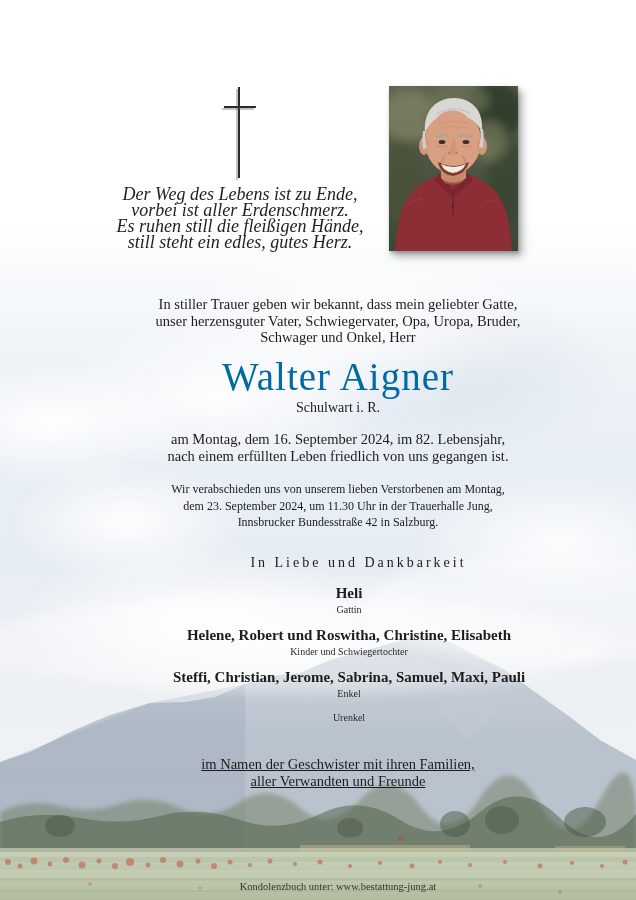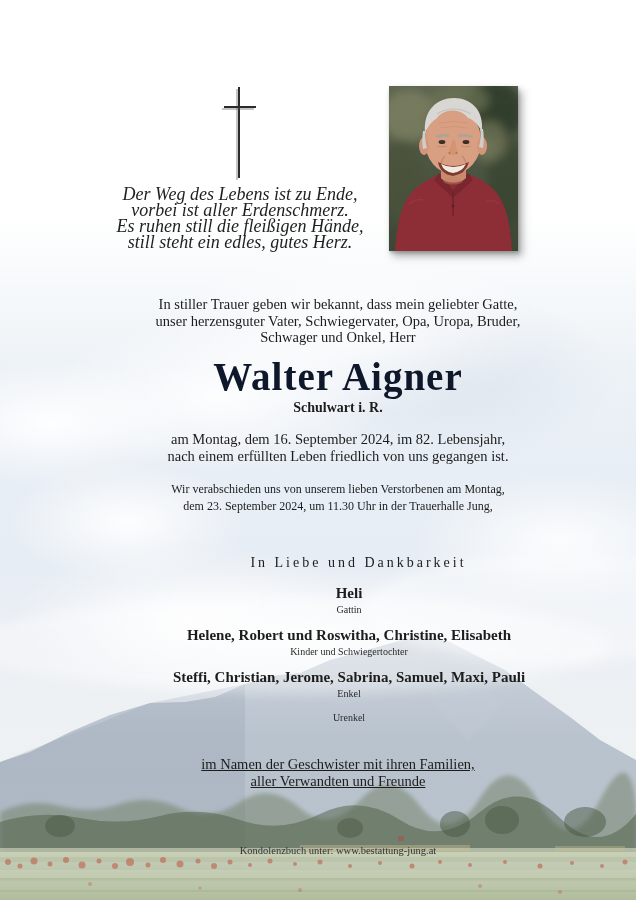--- a/index.html
+++ b/index.html
@@ -58,33 +58,33 @@
     position: absolute; left: 389px; top: 86px; width: 129px; height: 165px;
     box-shadow: 4px 5px 8px rgba(70,70,70,.45), 1px 2px 3px rgba(70,70,70,.30);
     background: #46503c;
   }
   .photo svg { display: block; width: 100%; height: 100%; }
 
   
   .tblock { position: absolute; left: 0; right: 0; text-align: center; padding-left: 40px; }
   .announcement { top: 296px; font-size: 14.5px; line-height: 16.5px; }
   .name {
-    top: 356px; margin: 0; font-weight: 700;
-    font-size: 39px; line-height: 42px; letter-spacing: 1px; color: #0f172a;
-  }
-  .subtitle { top: 399px; font-size: 14px; font-weight: 700; line-height: 17px; }
+    top: 356px; margin: 0; font-weight: 400;
+    font-size: 39px; line-height: 42px; letter-spacing: 1px; color: #0369a1;
+  }
+  .subtitle { top: 399px; font-size: 14px; font-weight: 400; line-height: 17px; }
   .death-notice { top: 431px; font-size: 14.5px; line-height: 16.5px; }
   .farewell { top: 481px; font-size: 12px; line-height: 16.5px; }
   .closing { top: 555px; font-size: 14px; letter-spacing: 3px; margin-left: 41px; }
   .mourners { top: 584px; margin-left: 22px; }
   .mourner-group { margin-bottom: 8px; }
   .mourner-names { font-size: 15px; font-weight: 700; line-height: 18px; }
   .mourner-relation { font-size: 10px; line-height: 16px; color: #2a2a2a; }
   .final-note { top: 756px; font-size: 14.5px; line-height: 17px; text-decoration: underline; }
-  .footer-line { top: 845px; font-size: 10.5px; color: #333; }
+  .footer-line { top: 881px; font-size: 10.5px; color: #333; }
 </style>
 </head>
 <body>
 
 <div class="page">
 
   <div class="bg-sky"></div>
 
   <svg class="bg-landscape" viewBox="0 0 636 900" preserveAspectRatio="none" aria-hidden="true">
     <defs>
@@ -264,20 +264,21 @@
   <div class="tblock subtitle">Schulwart i. R.</div>
 
   <div class="tblock death-notice">
     <div>am Montag, dem 16. September 2024, im 82. Lebensjahr,</div>
     <div>nach einem erfüllten Leben friedlich von uns gegangen ist.</div>
   </div>
 
   <div class="tblock farewell">
     <div>Wir verabschieden uns von unserem lieben Verstorbenen am Montag,</div>
     <div>dem 23. September 2024, um 11.30 Uhr in der Trauerhalle Jung,</div>
+    <div>Innsbrucker Bundesstraße 42 in Salzburg.</div>
   </div>
 
   <div class="tblock closing">In Liebe und Dankbarkeit</div>
 
   <div class="tblock mourners">
     <div class="mourner-group">
       <div class="mourner-names">Heli</div>
       <div class="mourner-relation">Gattin</div>
     </div>
     <div class="mourner-group">

